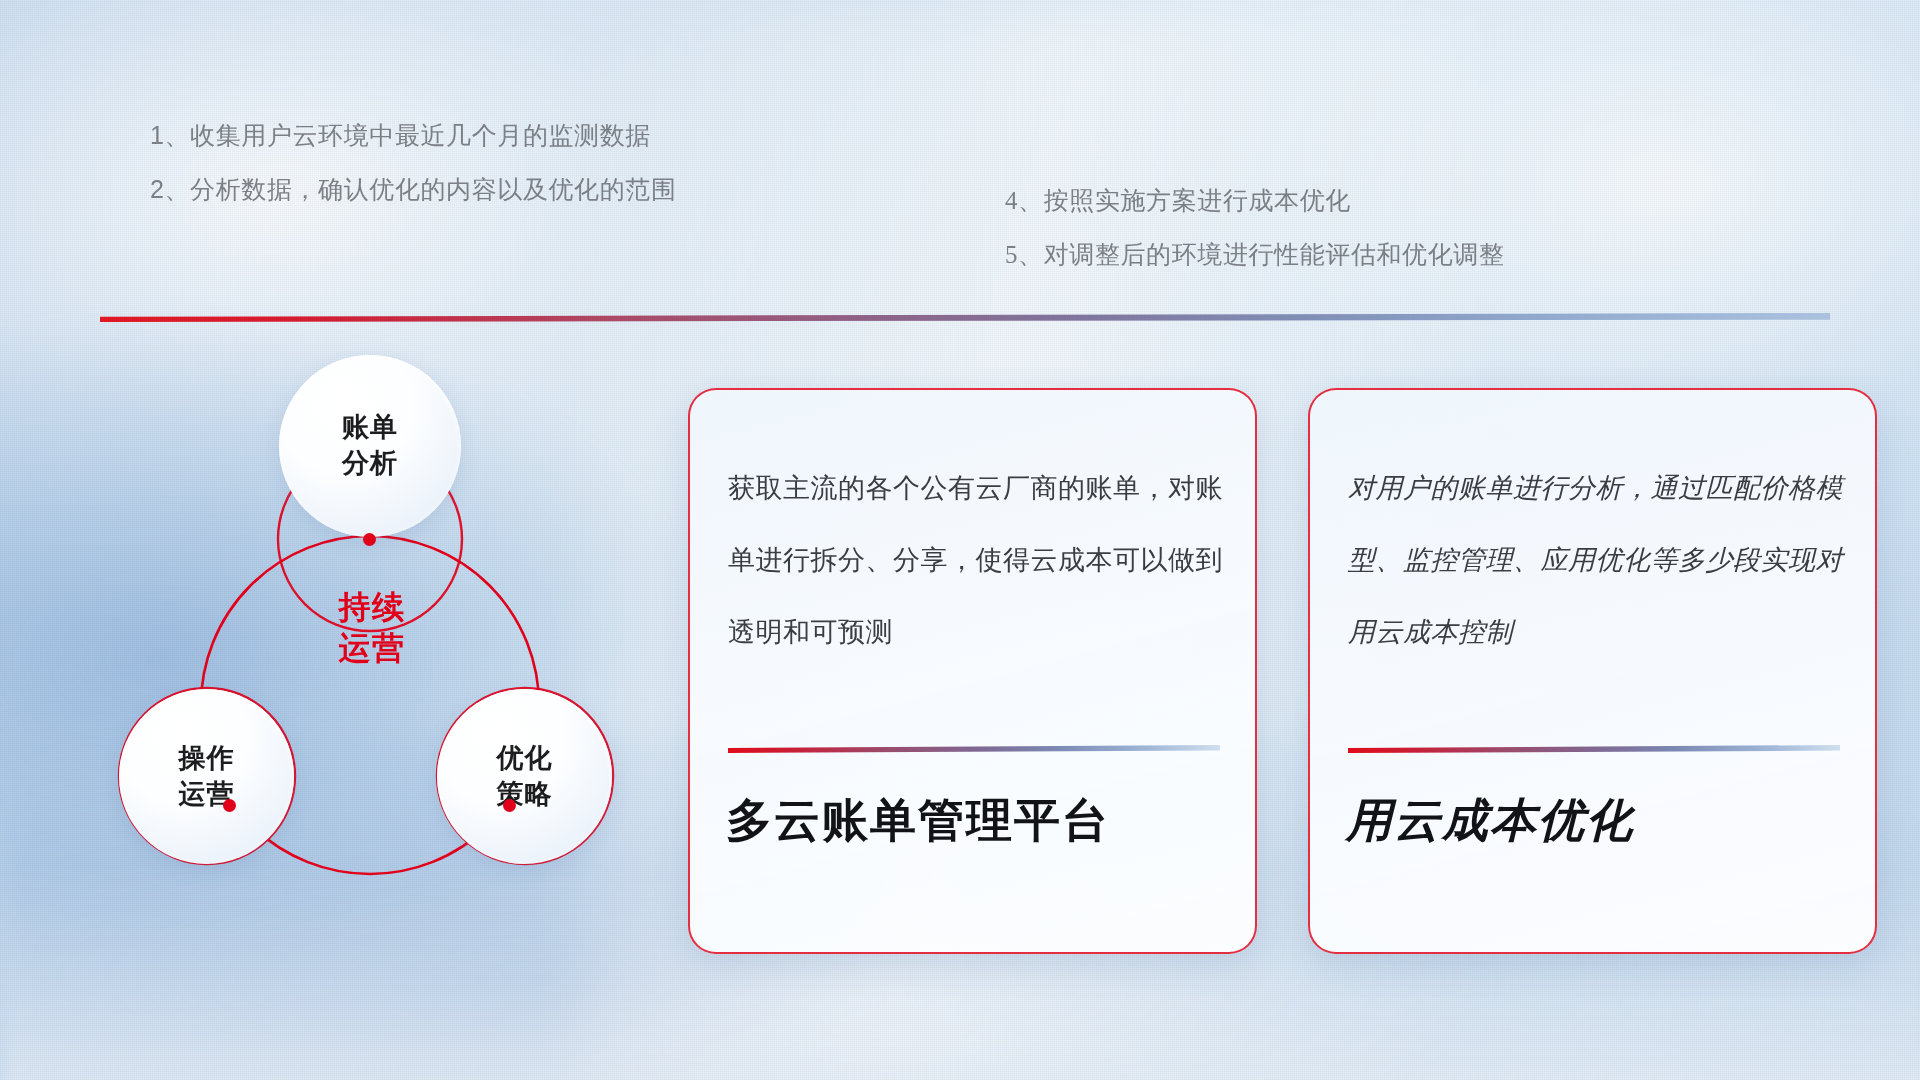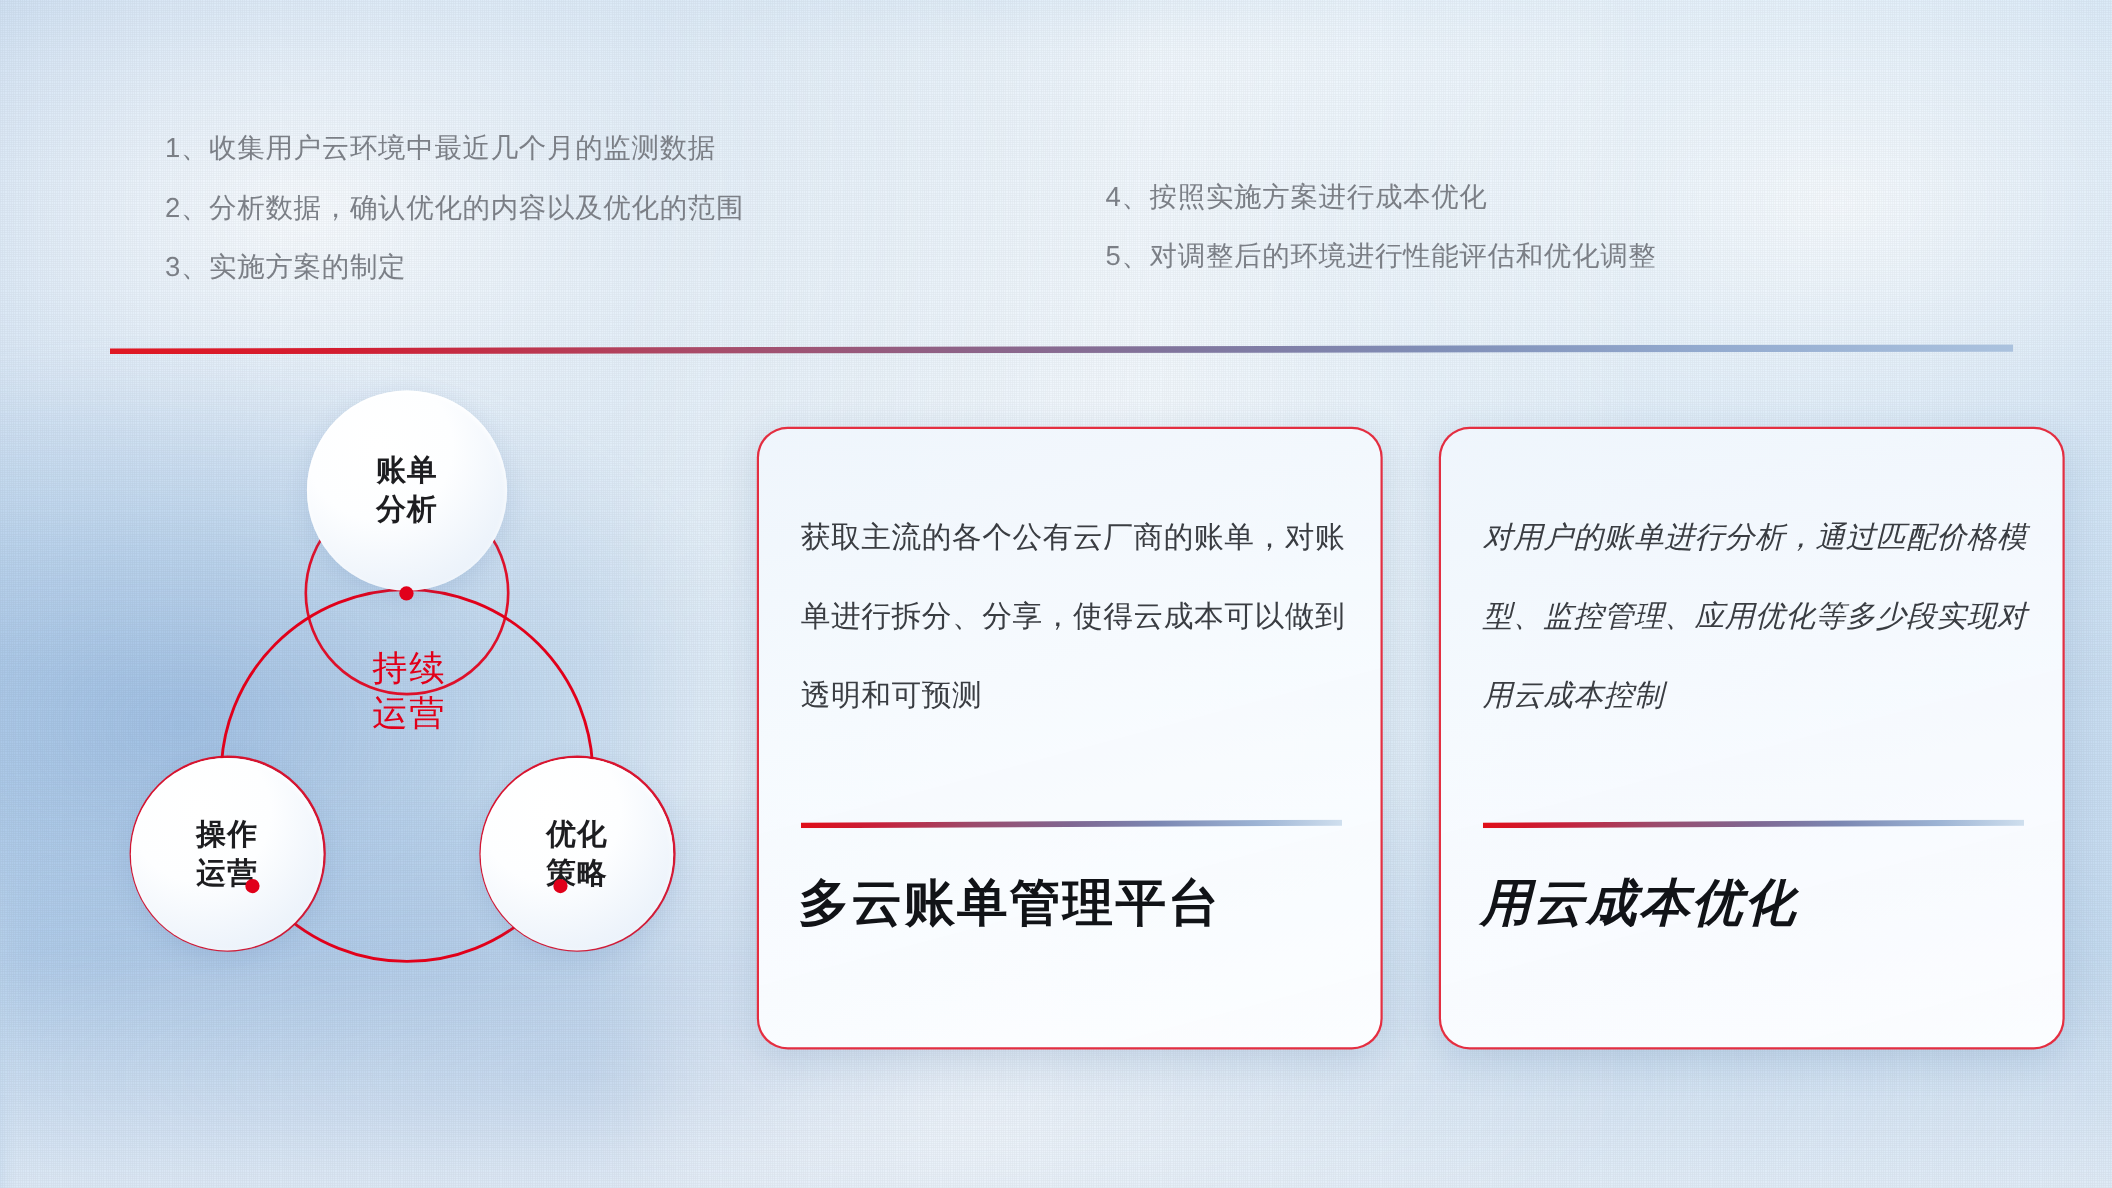--- a/index.html
+++ b/index.html
@@ -51,21 +51,21 @@
   }
   .bg-noise{
     position:absolute;inset:0;opacity:.05;
     background-image:repeating-linear-gradient(0deg, rgba(0,0,0,.5) 0 1px, rgba(0,0,0,0) 1px 2px),
                      repeating-linear-gradient(90deg, rgba(0,0,0,.5) 0 1px, rgba(0,0,0,0) 1px 2px);
   }
 
   
   .list-col{position:absolute;}
   .list-col.left{left:150px;top:108px;}
-  .list-col.right{left:1005px;top:152px;}
+  .list-col.right{left:1005px;top:174px;font-family:Liberation Serif, serif;}
   .list-item{
     color:#7b7f86;font-size:25px;line-height:54px;
     letter-spacing:.6px;white-space:nowrap;
   }
 
   
   .main-divider{
     position:absolute;left:100px;top:313px;width:1730px;height:9px;
   }
   .main-divider .bar{
@@ -86,21 +86,21 @@
   }
   .bubble .t{
     color:#1d1d20;font-size:27px;font-weight:bold;line-height:1.32;
     text-align:center;letter-spacing:1px;
   }
   .bubble.top{left:172px;top:0px;width:182px;height:182px;}
   .bubble.bl{left:12px;top:334px;width:175px;height:175px;}
   .bubble.br{left:330px;top:334px;width:175px;height:175px;}
   .center-label{
     position:absolute;left:205px;top:232px;width:120px;
-    color:#e1001a;font-size:32px;font-weight:normal;line-height:1.28;
+    color:#e1001a;font-size:32px;font-weight:bold;line-height:1.28;
     text-align:center;letter-spacing:1.5px;
   }
   .dot{
     position:absolute;width:13px;height:13px;border-radius:50%;
     background:#e1001a;
   }
   .dot.d1{left:256px;top:178px;}
   .dot.d2{left:116px;top:444px;}
   .dot.d3{left:396px;top:444px;}
 
@@ -144,21 +144,20 @@
   <div class="bg-glow-b"></div>
   <div class="bg-blue-left"></div>
   <div class="bg-blue-bottom"></div>
   <div class="bg-white-bottom"></div>
   <div class="bg-sheen"></div>
   <div class="bg-noise"></div>
 
   <div class="list-col left">
     <div class="list-item">1、收集用户云环境中最近几个月的监测数据</div>
     <div class="list-item">2、分析数据，确认优化的内容以及优化的范围</div>
-    <div class="list-item">3、实施方案的制定</div>
   </div>
   <div class="list-col right">
     <div class="list-item">4、按照实施方案进行成本优化</div>
     <div class="list-item">5、对调整后的环境进行性能评估和优化调整</div>
   </div>
 
   <div class="main-divider">
     <div class="bar"></div>
   </div>
 

